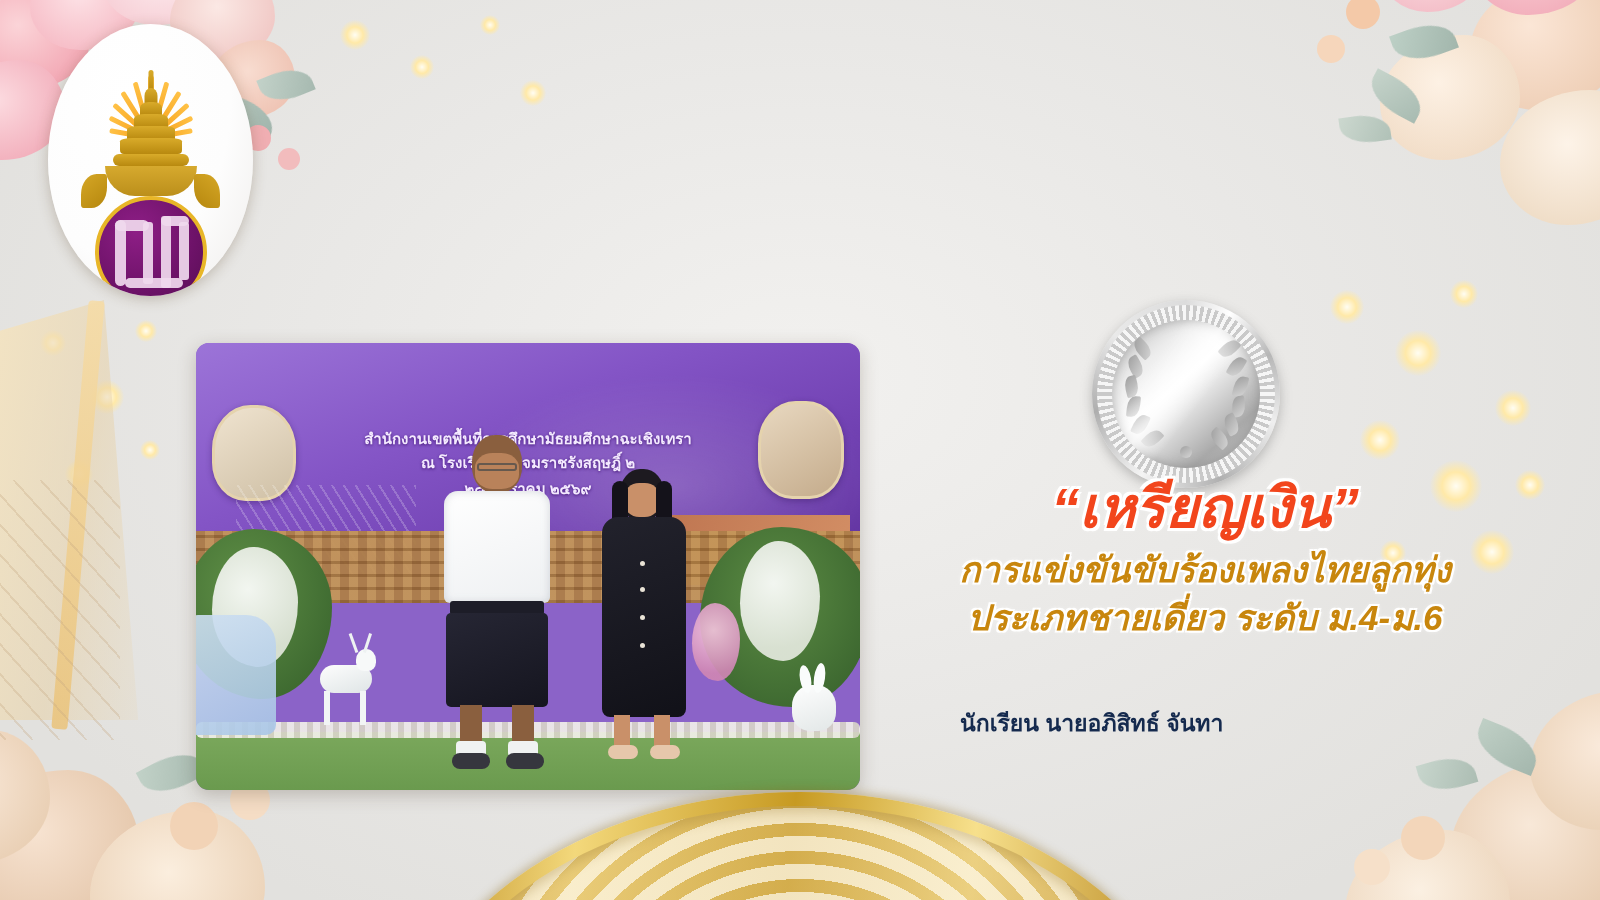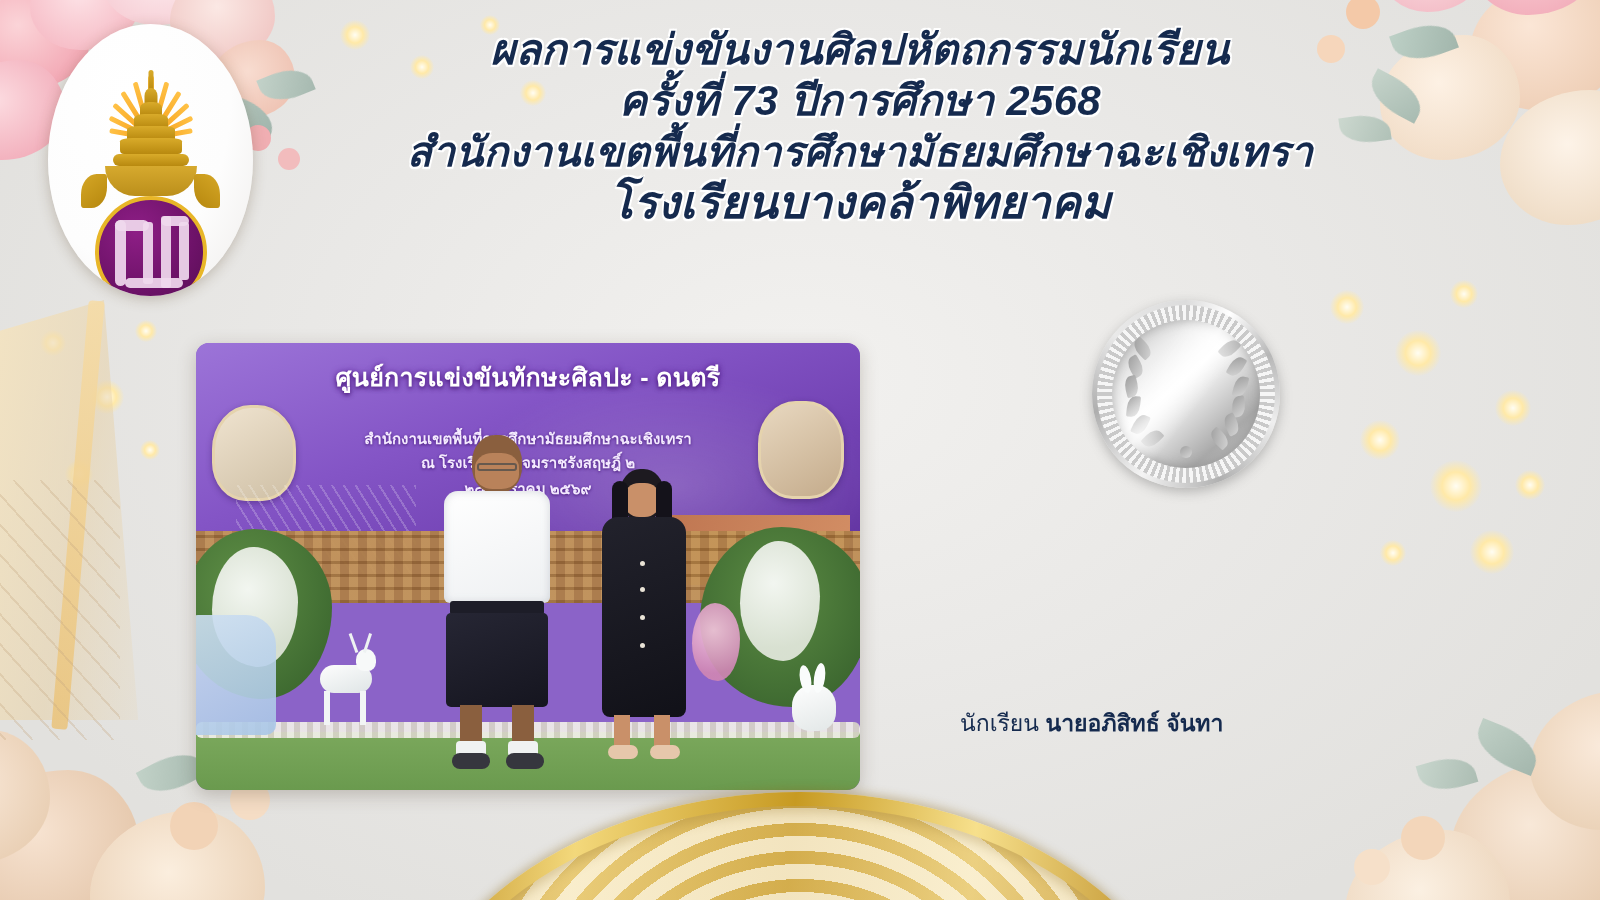--- a/index.html
+++ b/index.html
@@ -185,21 +185,21 @@
   }
   #award-detail-1 { margin-top:10px; }
   #award-detail-2 { margin-top:2px; }
 
   
   #credits-block {
     position:absolute; left:960px; top:706px; width:540px;
     color:#152a4e; line-height:1.5;
   }
   .credit-row { font-size:23px; white-space:nowrap; }
-  .credit-label { font-weight:normal; }
+  .credit-label { font-weight:bold; }
   .credit-value { font-weight:bold; }
   #bottom-arc-band {
     position:absolute; left:50%; transform:translateX(-50%);
     bottom:-188px; width:806px; height:296px;
     border-radius:50% 50% 0 0 / 100% 100% 0 0;
     background:linear-gradient(to bottom,#f0c council,#cf9c1d);
     background:linear-gradient(95deg,#b7851a 0%,#f3d87b 22%,#c79a22 48%,#f7e08c 70%,#b07c12 100%);
     box-shadow:0 -3px 10px rgba(140,105,25,.35);
   }
   #bottom-arc-inner {
@@ -327,31 +327,24 @@
       <div class="mono-stroke" style="left:16px;top:20px;width:11px;height:66px;border-radius:6px;"></div>
       <div class="mono-stroke" style="left:16px;top:20px;width:34px;height:11px;border-radius:6px;"></div>
       <div class="mono-stroke" style="left:44px;top:22px;width:10px;height:62px;"></div>
       <div class="mono-stroke" style="left:62px;top:16px;width:10px;height:72px;"></div>
       <div class="mono-stroke" style="left:62px;top:16px;width:28px;height:10px;border-radius:6px;"></div>
       <div class="mono-stroke" style="left:80px;top:22px;width:10px;height:58px;"></div>
       <div class="mono-stroke" style="left:26px;top:78px;width:58px;height:10px;border-radius:6px;"></div>
     </div>
   </div>
 
-  <div id="header-block">
-    <div class="title-line" id="title-line-1">ผลการแข่งขันงานศิลปหัตถกรรมนักเรียน</div>
-    <div class="title-line" id="title-line-2">ครั้งที่ 73 ปีการศึกษา 2568</div>
-    <div class="title-line" id="title-line-3">สำนักงานเขตพื้นที่การศึกษามัธยมศึกษาฉะเชิงเทรา</div>
-    <div class="title-line" id="title-line-4">โรงเรียนบางคล้าพิทยาคม</div>
-  </div>
 
   <div id="photo-frame">
 
     <div id="photo-banner">
-      <div id="banner-heading">ศูนย์การแข่งขันทักษะศิลปะ - ดนตรี</div>
       <div class="banner-sub" style="top:84px;">สำนักงานเขตพื้นที่การศึกษามัธยมศึกษาฉะเชิงเทรา</div>
       <div class="banner-sub" style="top:108px;">ณ โรงเรียนเบญจมราชรังสฤษฎิ์ ๒</div>
       <div class="banner-sub" style="top:134px;">๒๘ มกราคม ๒๕๖๙</div>
 
       <div style="position:absolute;left:16px;top:62px;width:84px;height:96px;border-radius:46% 46% 40% 40%;background:linear-gradient(150deg,#efe3cf,#cfc0a6);border:3px solid #e5d3ad;box-shadow:0 2px 6px rgba(50,20,90,.4);"></div>
       <div style="position:absolute;right:16px;top:58px;width:86px;height:98px;border-radius:44% 44% 40% 40%;background:linear-gradient(150deg,#e8d8c0,#c4ab8b);border:3px solid #e5d3ad;box-shadow:0 2px 6px rgba(50,20,90,.4);"></div>
 
       <div style="position:absolute;left:40px;bottom:0;width:180px;height:90px;opacity:.35;
                   background:repeating-linear-gradient(58deg, rgba(255,255,255,0) 0 8px, rgba(255,255,255,.6) 8px 10px);"></div>
       <div style="position:absolute;left:46%;bottom:-6px;width:60px;height:88px;transform:translateX(-50%);
@@ -443,20 +436,25 @@
         <div class="laurel-leaf" style="right:5px;top:60px;transform:rotate(-6deg);"></div>
         <div class="laurel-leaf" style="right:12px;top:78px;transform:rotate(-26deg);"></div>
         <div class="laurel-leaf" style="right:24px;top:92px;transform:rotate(-46deg);"></div>
       </div>
       <div style="position:absolute;left:50%;bottom:10px;transform:translateX(-50%);width:12px;height:12px;border-radius:50%;background:linear-gradient(145deg,#a0a0a0,#d6d6d6);"></div>
       <div style="position:absolute;inset:0;border-radius:50%;
                   background:linear-gradient(128deg, rgba(255,255,255,0) 28%, rgba(255,255,255,.75) 44%, rgba(255,255,255,0) 58%);"></div>
     </div>
   </div>
 
+  <div id="award-block">
+    <div id="award-medal-name">“เหรียญเงิน”</div>
+    <div class="award-detail" id="award-detail-1">การแข่งขันขับร้องเพลงไทยลูกทุ่ง</div>
+    <div class="award-detail" id="award-detail-2">ประเภทชายเดี่ยว ระดับ ม.4-ม.6</div>
+  </div>
 
   <div id="credits-block">
     <div class="credit-row">
       <span class="credit-label">นักเรียน</span>
       <span class="credit-value">นายอภิสิทธ์ จันทา</span>
     </div>
   </div>
 
   <div id="bottom-arc-band"></div>
   <div id="bottom-arc-inner"></div>

